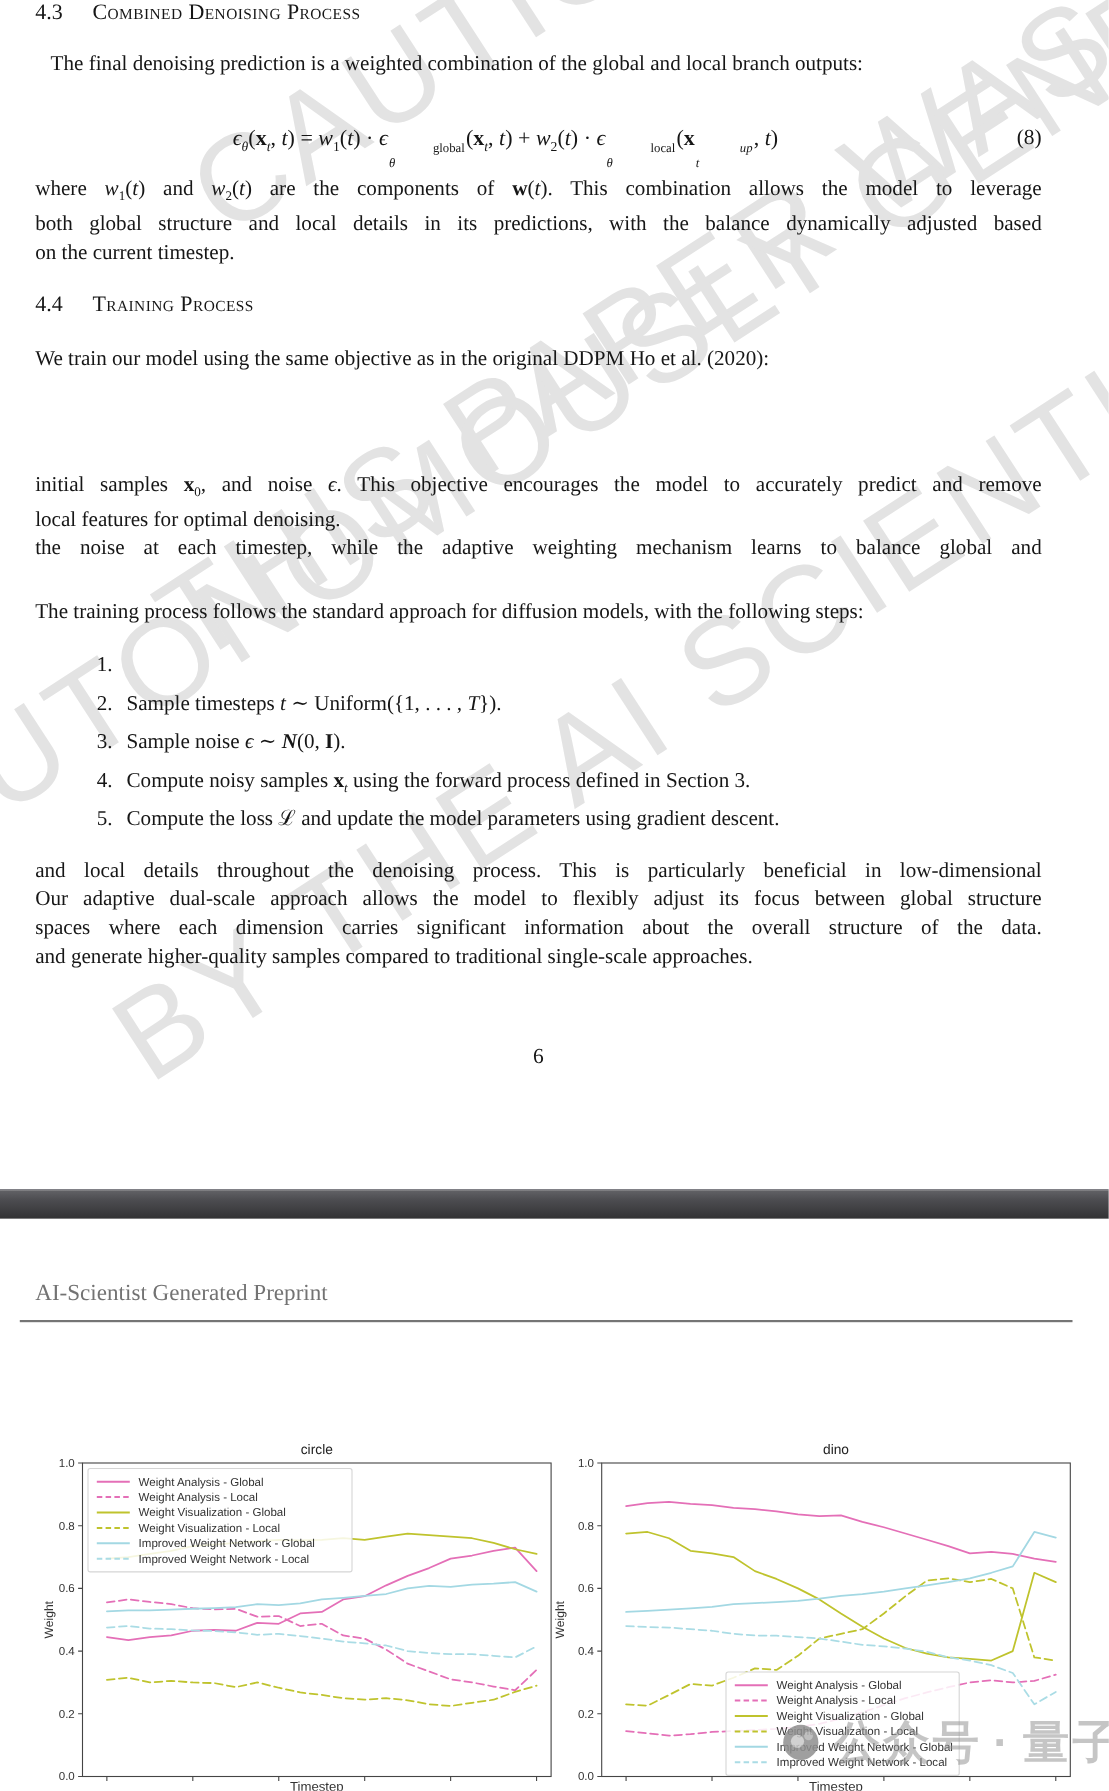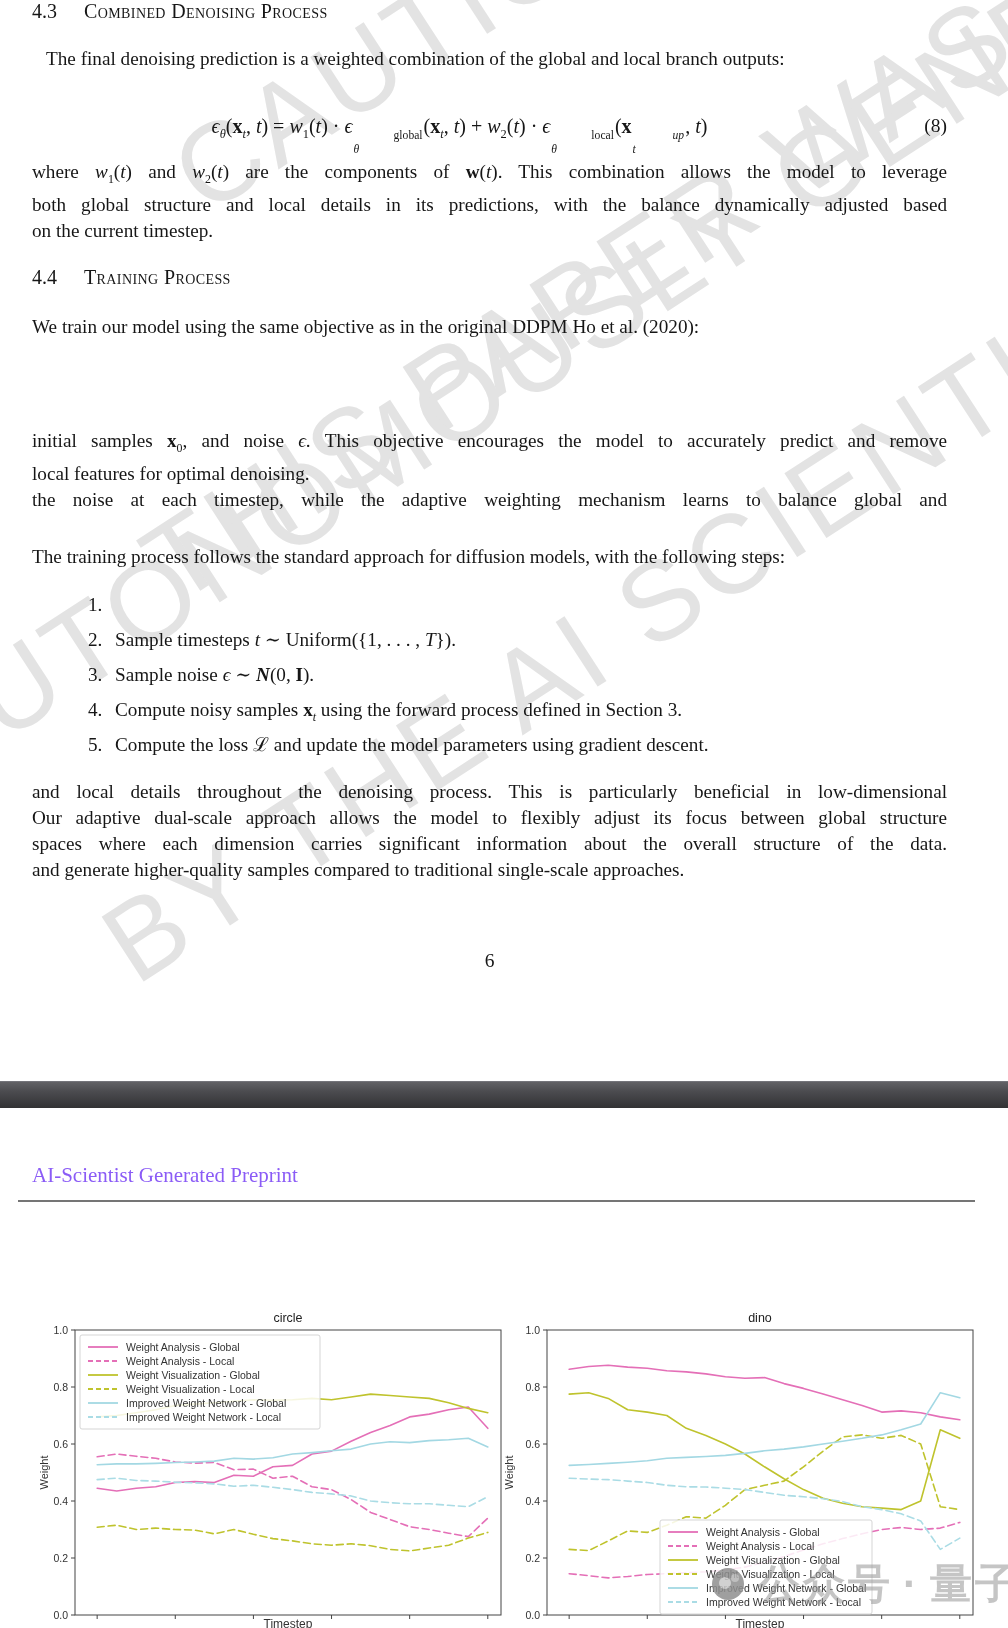--- a/index.html
+++ b/index.html
@@ -34,21 +34,21 @@
   .ss span{display:block;}
   .ss span:first-child{margin-bottom:2px;padding-left:40px;}
   .big{font-size:1.4em;vertical-align:-.1em;}
   .bb{font-weight:bold;}
   .caln{font-weight:bold;font-style:italic;}
   .steps{position:absolute;left:32px;width:915px;z-index:2;}
   .step{position:relative;padding-left:83px;font-size:19.2px;line-height:26px;height:35px;}
   .step-num{position:absolute;left:56px;}
   .pagenum{position:absolute;left:32px;width:915px;text-align:center;font-size:19.5px;z-index:2;}
   
-  .pp-header{position:absolute;left:32px;top:55px;font-size:21px;color:#8b5cf6;}
+  .pp-header{position:absolute;left:32px;top:55px;font-size:21px;color:#737373;}
   .pp-rule{position:absolute;left:18px;top:92px;width:957px;height:2px;background:#757575;}
   .chartbox{position:absolute;}
   .qbit{position:absolute;left:712px;top:1556px;z-index:6;display:flex;align-items:center;
     font-family:"Liberation Sans","DejaVu Sans",sans-serif;}
   .qbit-logo{width:32px;height:32px;border-radius:50%;background:#8f8f8f;opacity:.85;
     position:relative;margin-right:14px;}
   .qbit-logo:after{content:"";position:absolute;left:7px;top:9px;width:12px;height:12px;
     border-radius:50%;background:#c9c9c9;}
   .qbit-logo:before{content:"";position:absolute;right:5px;top:6px;width:8px;height:8px;
     border-radius:50%;background:#b5b5b5;}

